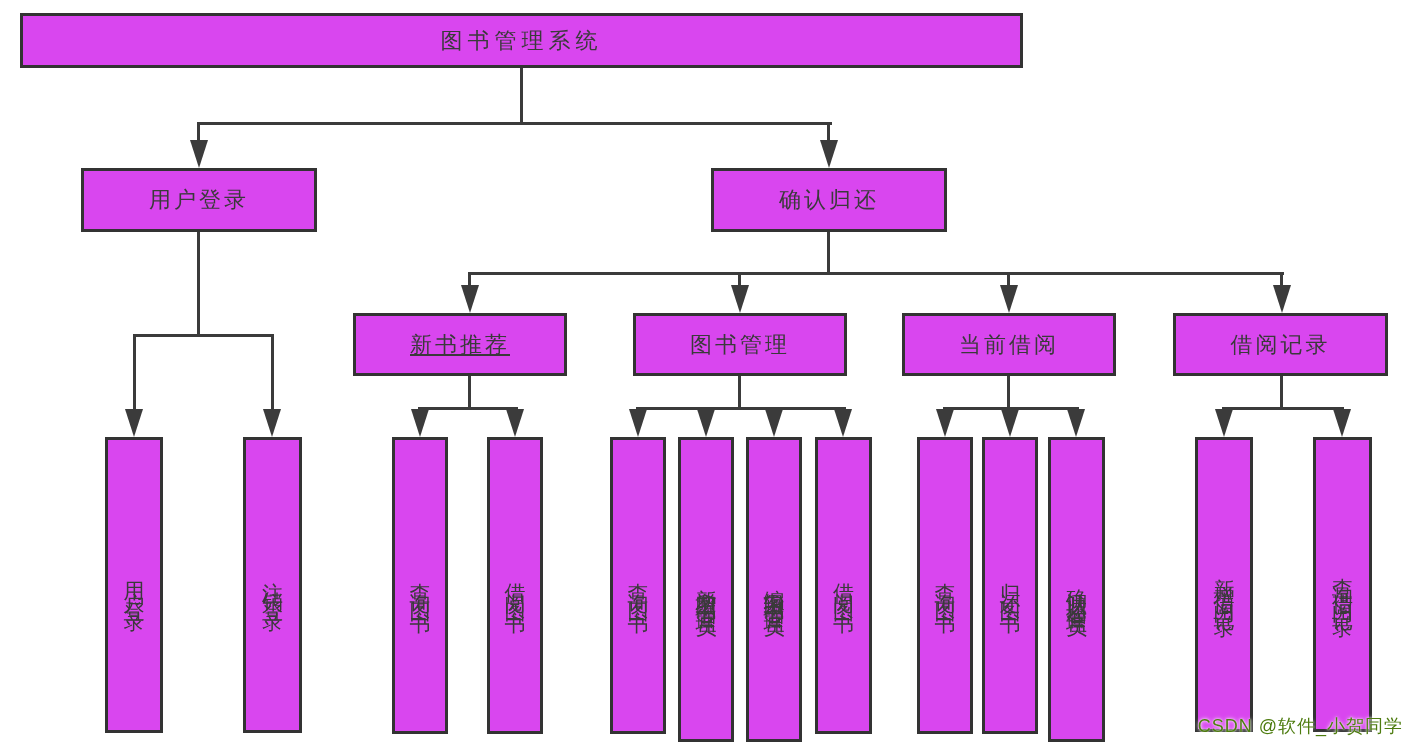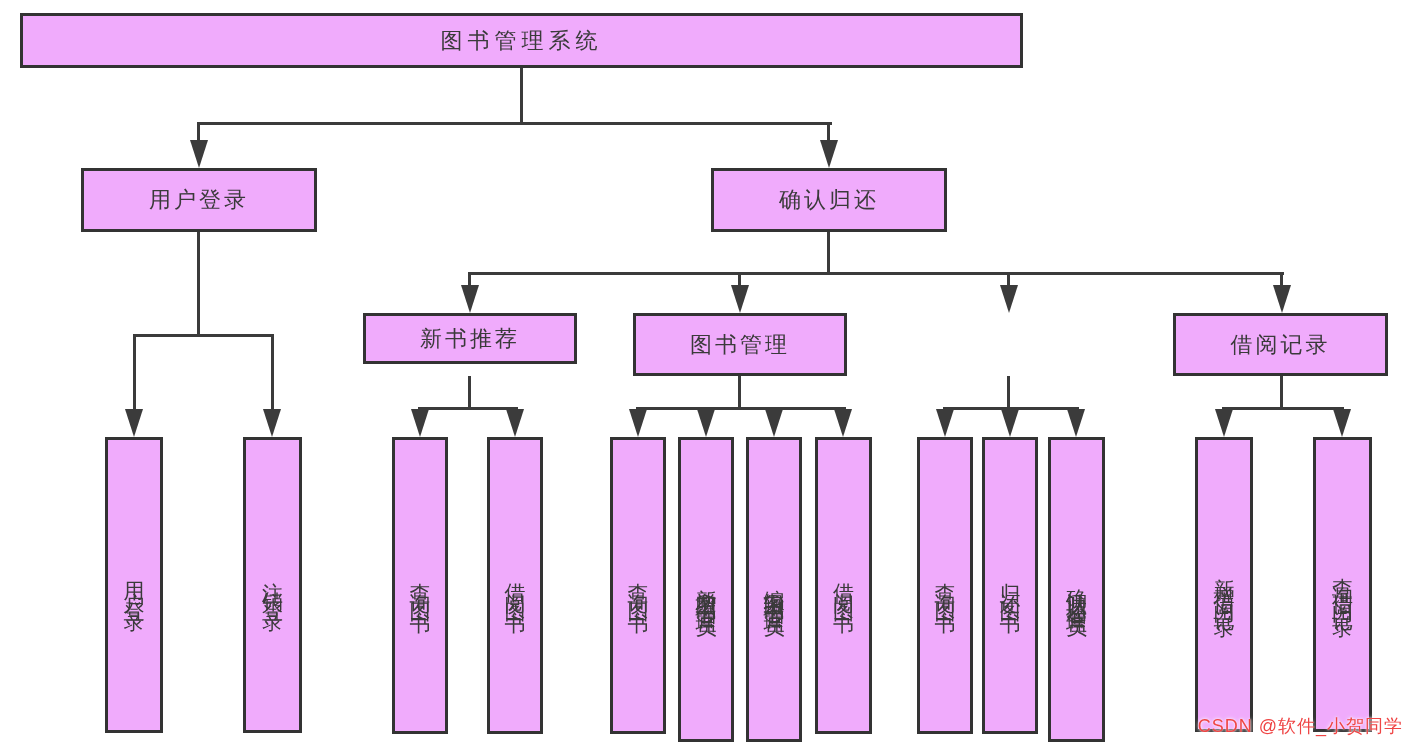--- a/index.html
+++ b/index.html
@@ -7,21 +7,21 @@
     position:relative;
     width:1405px;height:747px;
     background:#ffffff;
     font-family:"Liberation Sans","DejaVu Sans",sans-serif;
     overflow:hidden;
   }
   .node{
     position:absolute;
     box-sizing:border-box;
     border:3px solid #333333;
-    background:#f0abfc;
+    background:#d946ef;
     display:flex;align-items:center;justify-content:center;
     color:#3a3a3a;
   }
   .hlabel{
     font-size:22px;
     letter-spacing:3px;
     white-space:nowrap;
     color:#3a3a3a;
   }
   .root .hlabel{letter-spacing:5px;}
@@ -43,21 +43,21 @@
     position:absolute;
     width:0;height:0;
     border-left:9px solid transparent;
     border-right:9px solid transparent;
     border-top:28px solid #3b3b3b;
   }
   .watermark{
     position:absolute;
     right:2px;top:714px;
     font-size:18px;
-    color:#ef4444;
+    color:#4d7c0f;
     letter-spacing:1px;
     white-space:nowrap;
     text-shadow:0 0 4px #ffffff,0 0 2px #ffffff;
   }
 </style>
 </head>
 <body>
 
 <div id="canvas">
 
@@ -90,25 +90,28 @@
   <div class="line" style="left:468px;top:272px;width:816px;height:3px;"></div>
   <div class="line" style="left:468px;top:272px;width:3px;height:16px;"></div>
   <div class="arr" style="left:461px;top:285px;"></div>
   <div class="line" style="left:738px;top:272px;width:3px;height:16px;"></div>
   <div class="arr" style="left:731px;top:285px;"></div>
   <div class="line" style="left:1007px;top:272px;width:3px;height:16px;"></div>
   <div class="arr" style="left:1000px;top:285px;"></div>
   <div class="line" style="left:1280px;top:272px;width:3px;height:16px;"></div>
   <div class="arr" style="left:1273px;top:285px;"></div>
 
-  <div class="node" style="left:363px;top:313px;width:214px;height:51px;">
+  <div class="node" style="left:353px;top:313px;width:214px;height:63px;text-decoration:underline;">
     <span class="hlabel">新书推荐</span>
   </div>
   <div class="node" style="left:633px;top:313px;width:214px;height:63px;">
     <span class="hlabel">图书管理</span>
+  </div>
+  <div class="node" style="left:902px;top:313px;width:214px;height:63px;">
+    <span class="hlabel">当前借阅</span>
   </div>
   <div class="node" style="left:1173px;top:313px;width:215px;height:63px;">
     <span class="hlabel">借阅记录</span>
   </div>
 
   <div class="line" style="left:468px;top:376px;width:3px;height:34px;"></div>
   <div class="line" style="left:418px;top:407px;width:100px;height:3px;"></div>
   <div class="arr" style="left:411px;top:409px;"></div>
   <div class="arr" style="left:506px;top:409px;"></div>
 

